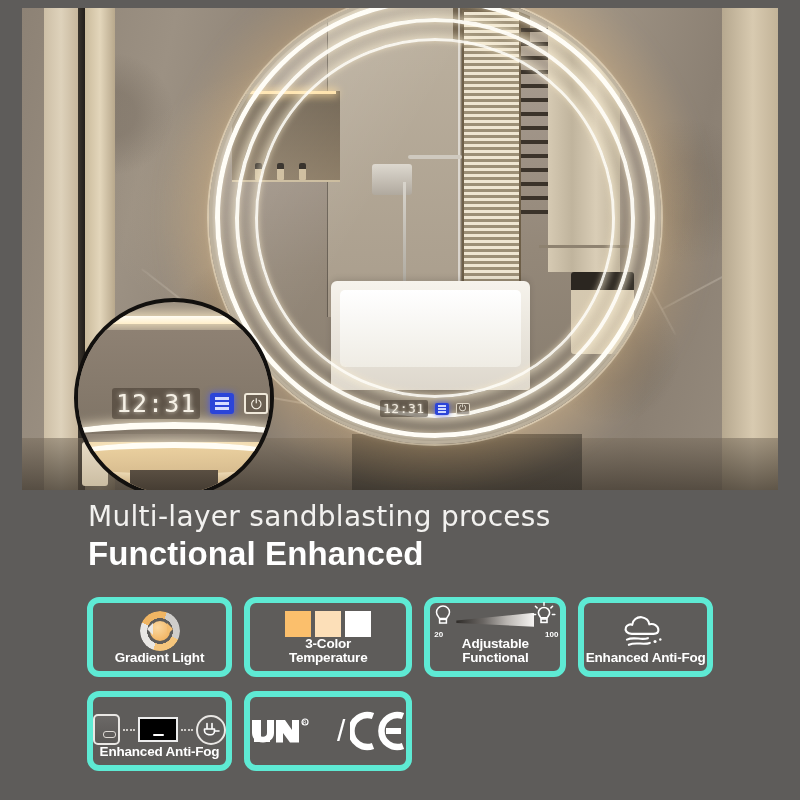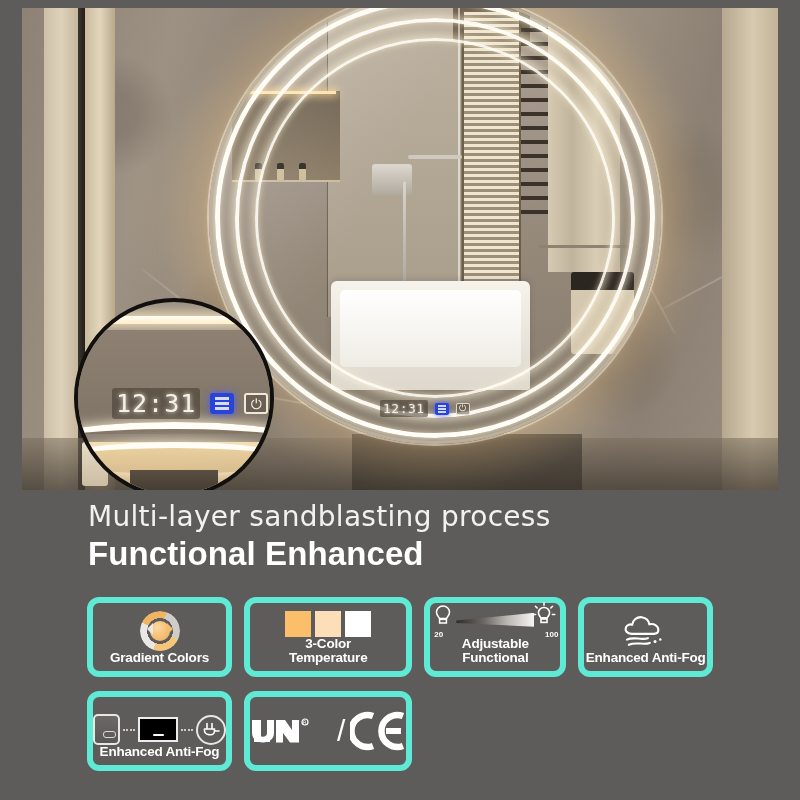--- a/index.html
+++ b/index.html
@@ -382,21 +382,21 @@
 
     <div class="card">
       <div class="icon">
         <div class="ic-grad">
           <div class="ring-arrows"></div>
           <div class="core"></div>
           <div class="ar1"></div>
           <div class="ar2"></div>
         </div>
       </div>
-      <div class="lbl">Gradient Colors</div>
+      <div class="lbl">Gradient Light</div>
     </div>
 
 
     <div class="card two-line">
       <div class="icon">
         <div class="ic-temp">
           <span style="background:#fbbf6c"></span>
           <span style="background:#fcdfb8"></span>
           <span style="background:#ffffff"></span>
         </div>

